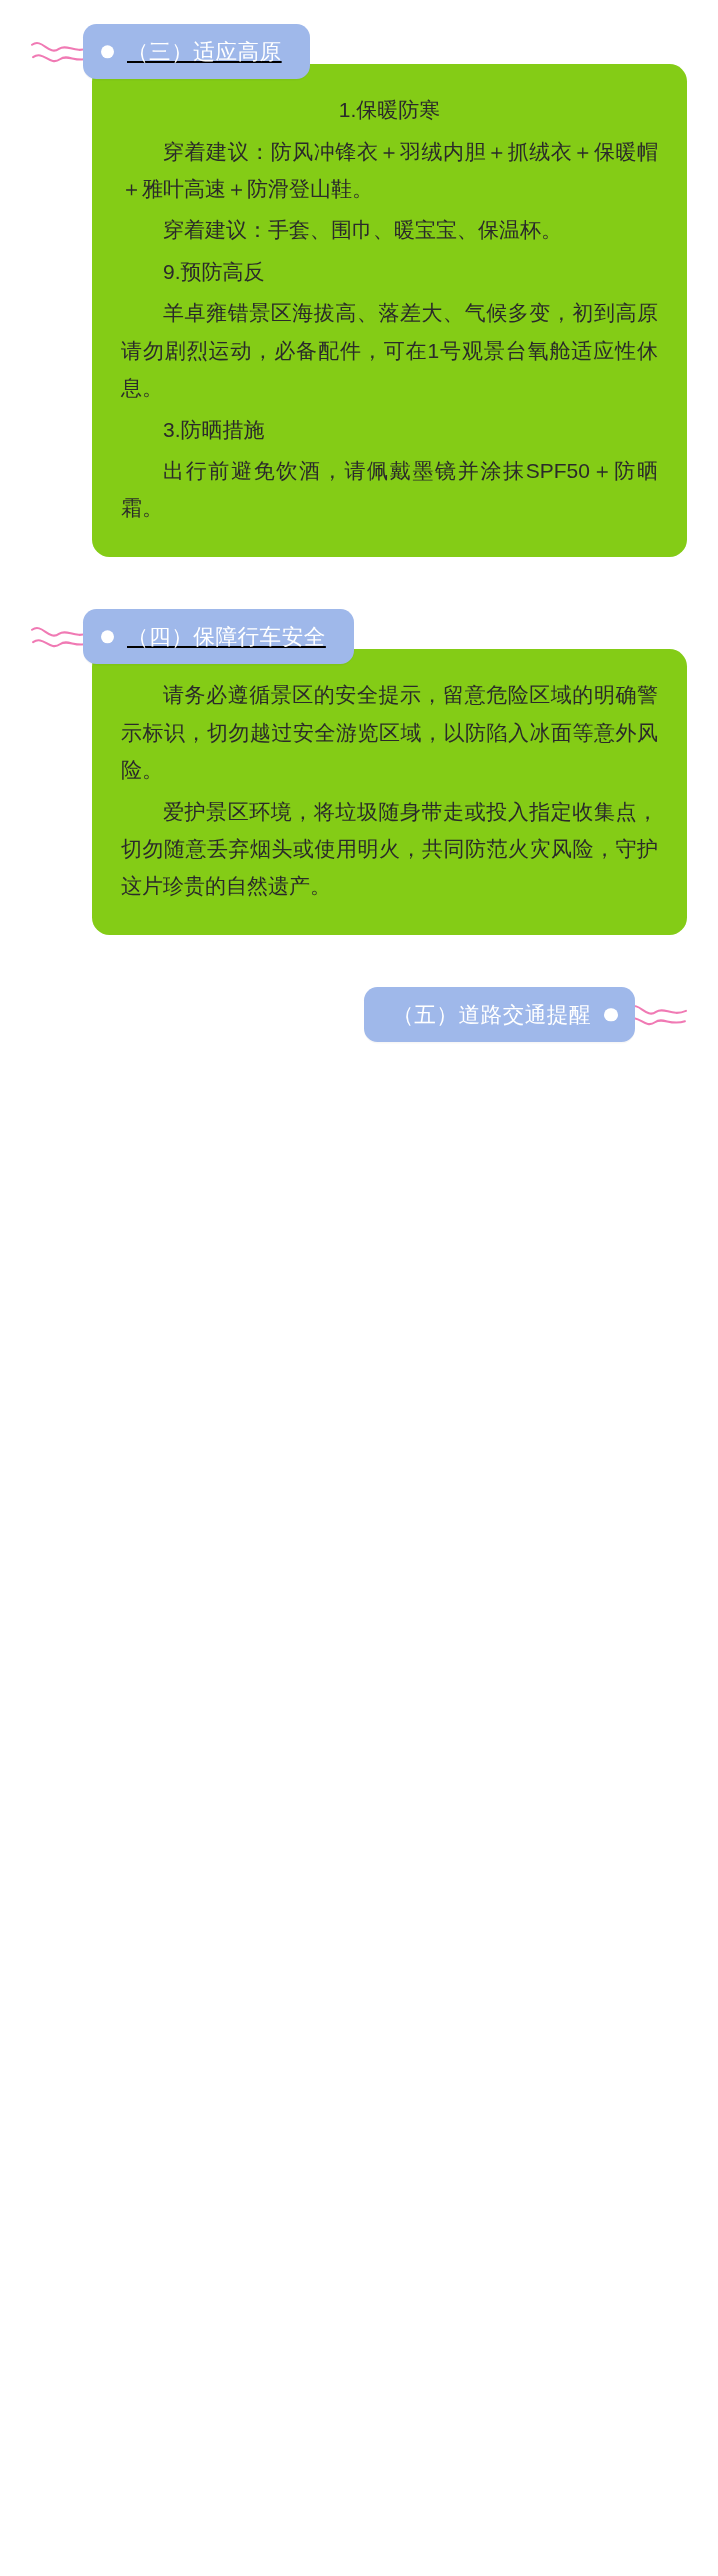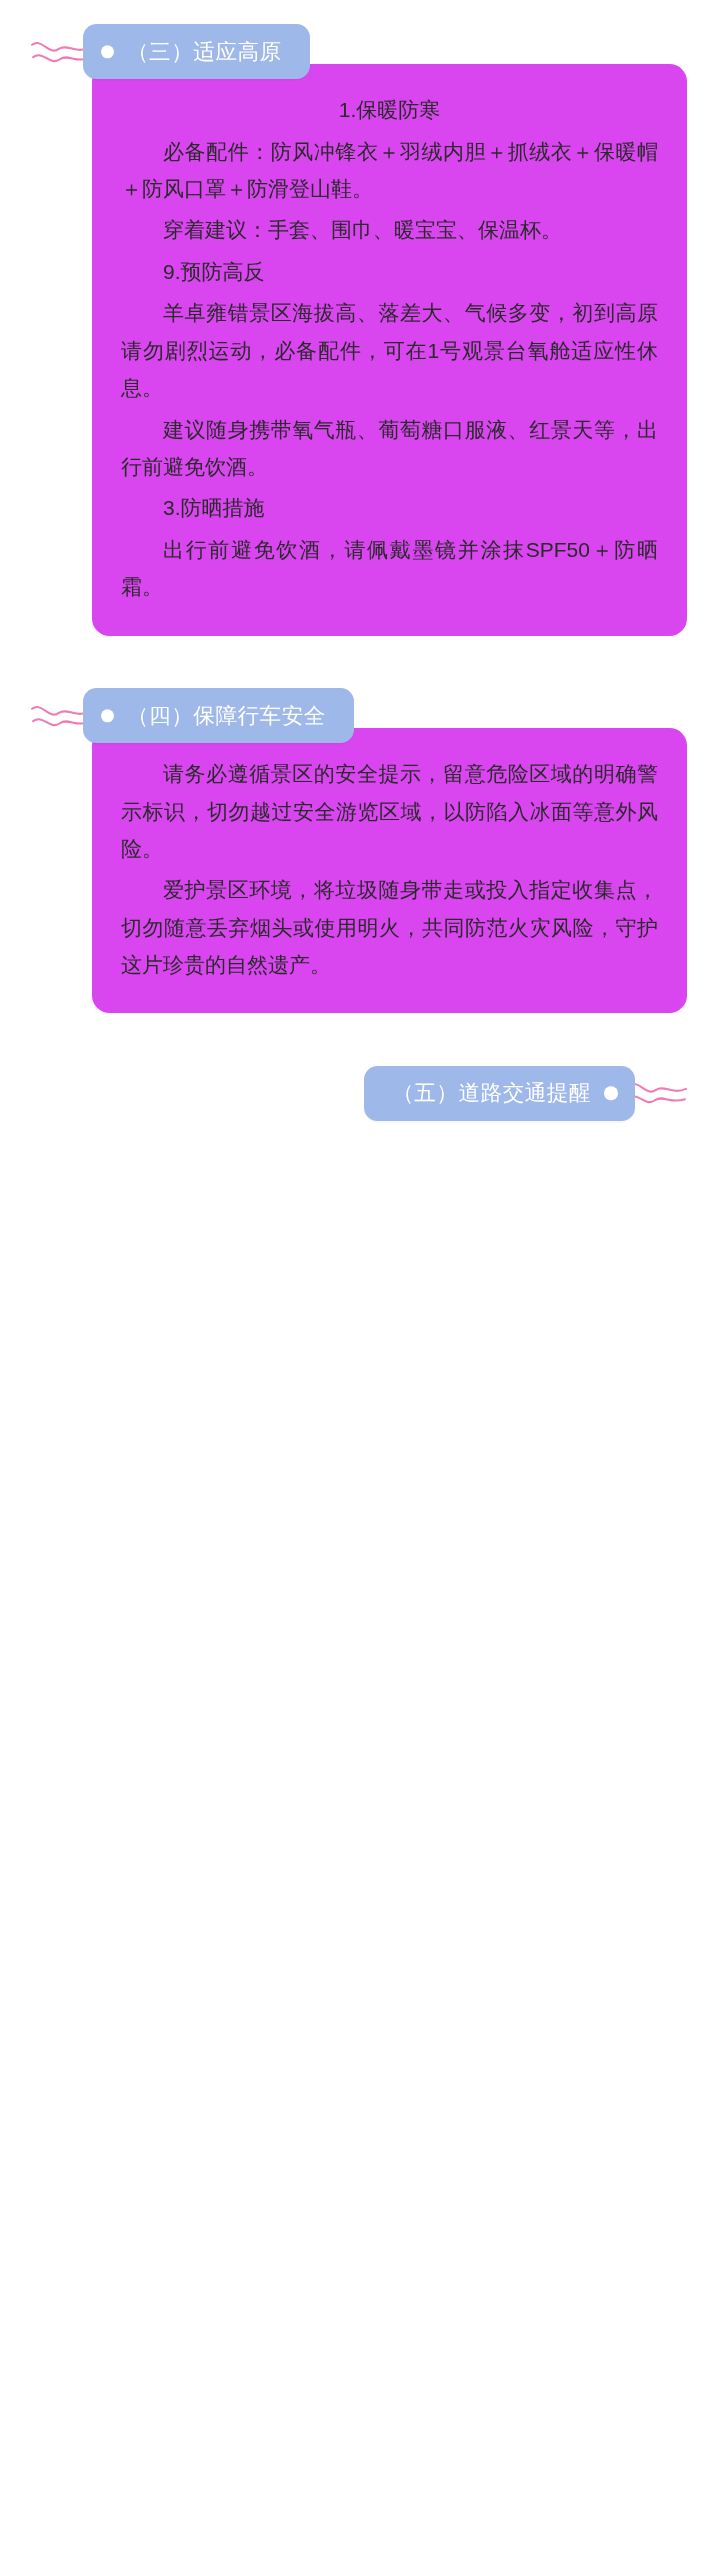--- a/index.html
+++ b/index.html
@@ -28,20 +28,21 @@
   }
   .tab-row {
     position: relative;
     height: 62px;
     display: flex;
     align-items: center;
   }
   .tab-row.left {
     justify-content: flex-start;
     padding-left: 52px;
+    text-decoration: underline;
   }
   .tab-row.right {
     justify-content: flex-end;
     padding-right: 52px;
   }
   .tab {
     position: relative;
     background: #9fb8ea;
     color: #ffffff;
     font-size: 21.6px;
@@ -76,21 +77,21 @@
     position: absolute;
     top: 50%;
     transform: translateY(-50%);
     z-index: 1;
   }
   .squiggle.left { left: 0px; }
   .squiggle.right { right: 0px; }
 
   
   .card {
-    background: #d946ef;
+    background: #84cc16;
     border-radius: 17.5px;
     padding: 27px 29px 30px 29px;
     margin-top: -18.5px;
     position: relative;
     z-index: 2;
     box-sizing: border-box;
   }
   .card.narrow-left {
     margin-left: 61px;
     margin-right: 0px;
@@ -133,25 +134,24 @@
         <path d="M4 40 C 24 26, 36 58, 56 44 C 72 33, 86 52, 114 42" fill="none" stroke="#f07ab4" stroke-width="4" stroke-linecap="round"></path>
       </svg>
       <div class="tab with-hole-left">
         <span class="hole l"></span>
         <span>（三）适应高原</span>
       </div>
     </div>
 
     <div class="card narrow-left">
       <p class="para center">1.保暖防寒</p>
-      <p class="para">必备配件：防风冲锋衣＋羽绒内胆＋抓绒衣＋保暖帽＋防风口罩＋防滑登山鞋。</p>
+      <p class="para">穿着建议：防风冲锋衣＋羽绒内胆＋抓绒衣＋保暖帽＋雅叶高速＋防滑登山鞋。</p>
       <p class="para">穿着建议：手套、围巾、暖宝宝、保温杯。</p>
       <p class="para heading">9.预防高反</p>
       <p class="para">羊卓雍错景区海拔高、落差大、气候多变，初到高原请勿剧烈运动，必备配件，可在1号观景台氧舱适应性休息。</p>
-      <p class="para">建议随身携带氧气瓶、葡萄糖口服液、红景天等，出行前避免饮酒。</p>
       <p class="para heading">3.防晒措施</p>
       <p class="para">出行前避免饮酒，请佩戴墨镜并涂抹SPF50＋防晒霜。</p>
     </div>
   </div>
 
   <div class="section">
     <div class="tab-row left">
       <svg class="squiggle left" width="62" height="31" viewBox="0 0 120 60">
         <path d="M2 16 C 22 2, 34 38, 54 24 C 70 13, 84 34, 112 22" fill="none" stroke="#f07ab4" stroke-width="4" stroke-linecap="round"></path>
         <path d="M4 40 C 24 26, 36 58, 56 44 C 72 33, 86 52, 114 42" fill="none" stroke="#f07ab4" stroke-width="4" stroke-linecap="round"></path>

